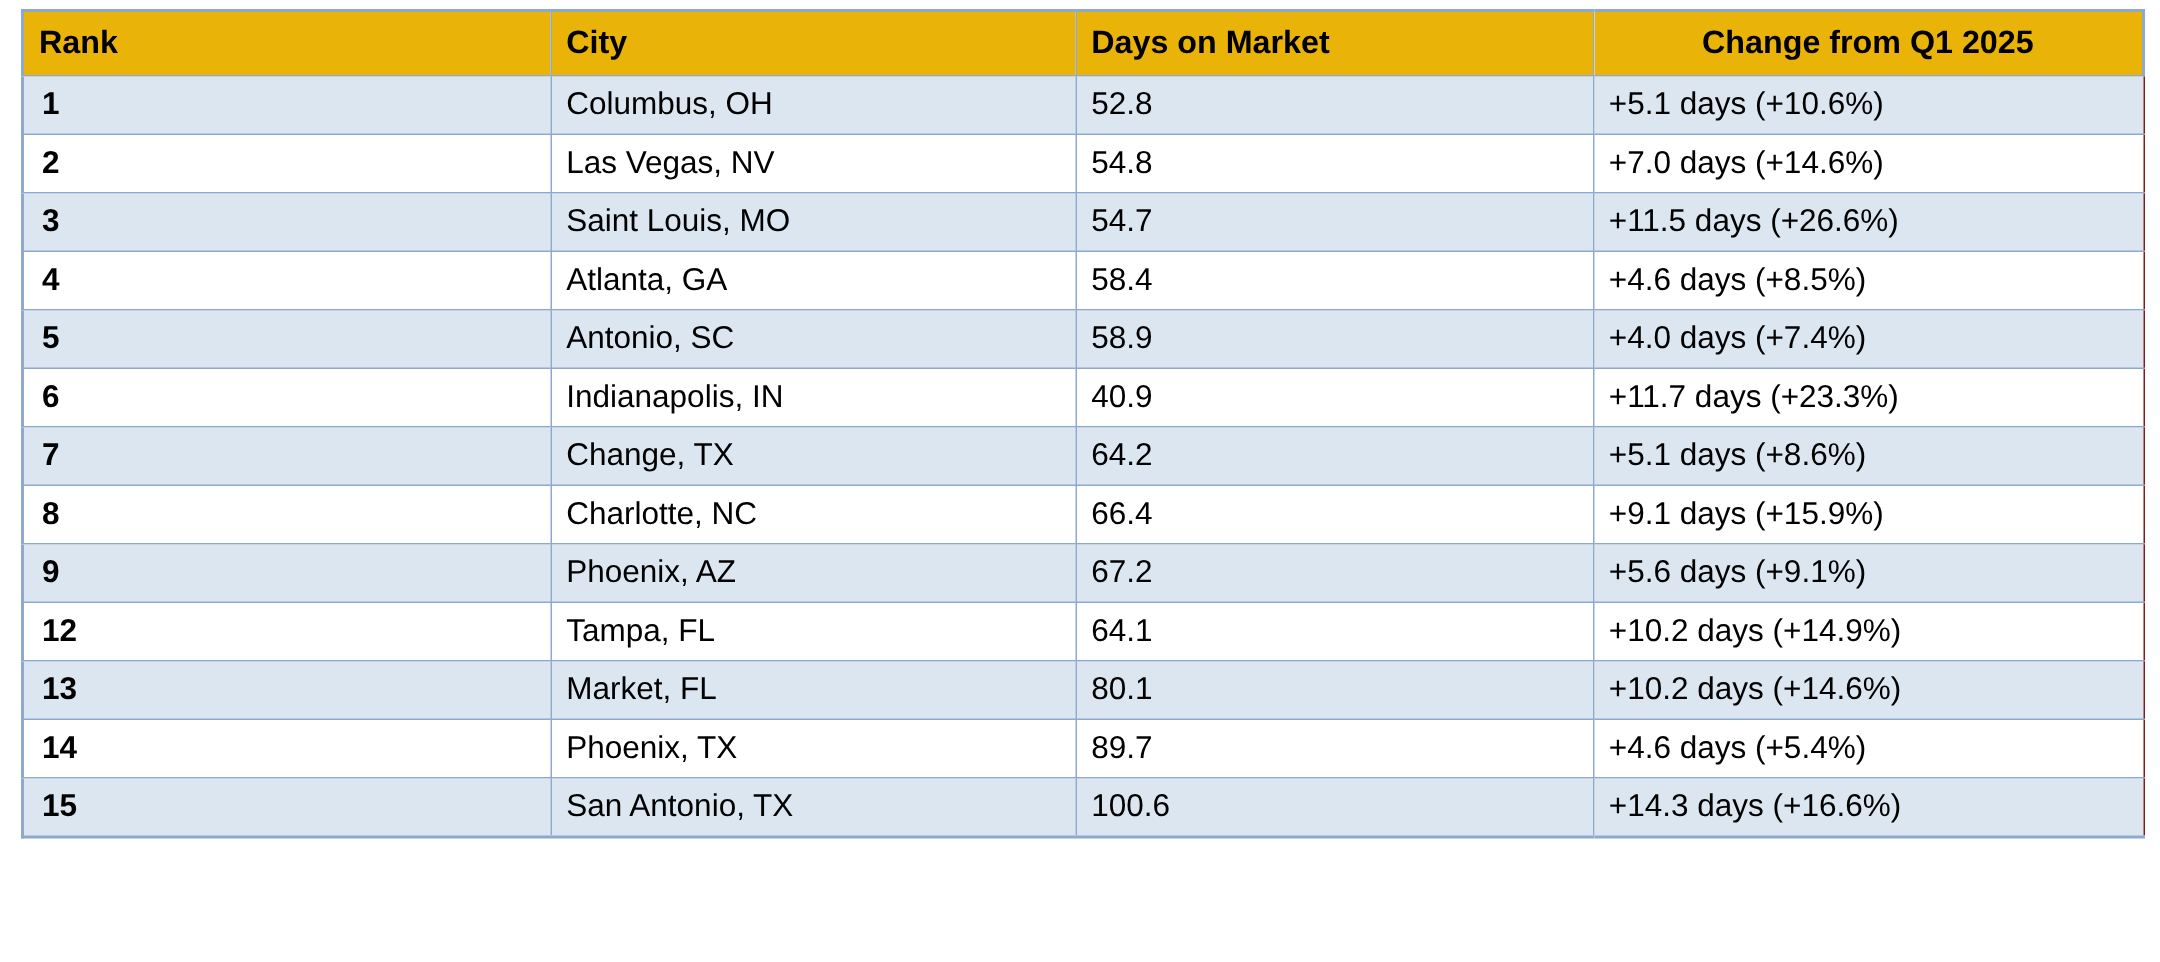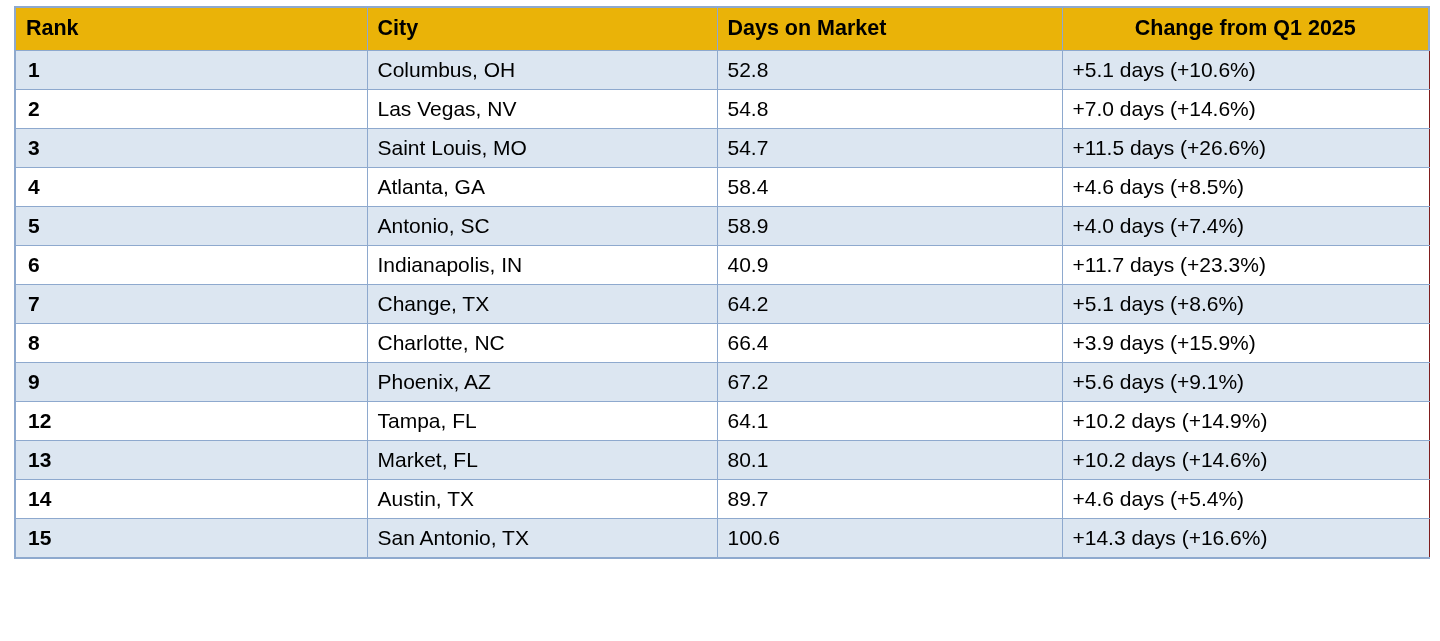--- a/index.html
+++ b/index.html
@@ -134,21 +134,21 @@
         <tr class="shaded">
           <td class="rank first">7</td>
           <td class="city">Change, TX</td>
           <td class="days">64.2</td>
           <td class="change last">+5.1 days (+8.6%)</td>
         </tr>
         <tr class="plain">
           <td class="rank first">8</td>
           <td class="city">Charlotte, NC</td>
           <td class="days">66.4</td>
-          <td class="change last">+3.9 days (+15.9%)</td>
+          <td class="change last">+9.1 days (+15.9%)</td>
         </tr>
         <tr class="shaded">
           <td class="rank first">9</td>
           <td class="city">Phoenix, AZ</td>
           <td class="days">67.2</td>
           <td class="change last">+5.6 days (+9.1%)</td>
         </tr>
         <tr class="plain">
           <td class="rank first">12</td>
           <td class="city">Tampa, FL</td>
@@ -156,21 +156,21 @@
           <td class="change last">+10.2 days (+14.9%)</td>
         </tr>
         <tr class="shaded">
           <td class="rank first">13</td>
           <td class="city">Market, FL</td>
           <td class="days">80.1</td>
           <td class="change last">+10.2 days (+14.6%)</td>
         </tr>
         <tr class="plain">
           <td class="rank first">14</td>
-          <td class="city">Austin, TX</td>
+          <td class="city">Phoenix, TX</td>
           <td class="days">89.7</td>
           <td class="change last">+4.6 days (+5.4%)</td>
         </tr>
         <tr class="shaded">
           <td class="rank first">15</td>
           <td class="city">San Antonio, TX</td>
           <td class="days">100.6</td>
           <td class="change last">+14.3 days (+16.6%)</td>
         </tr>
       </tbody>

